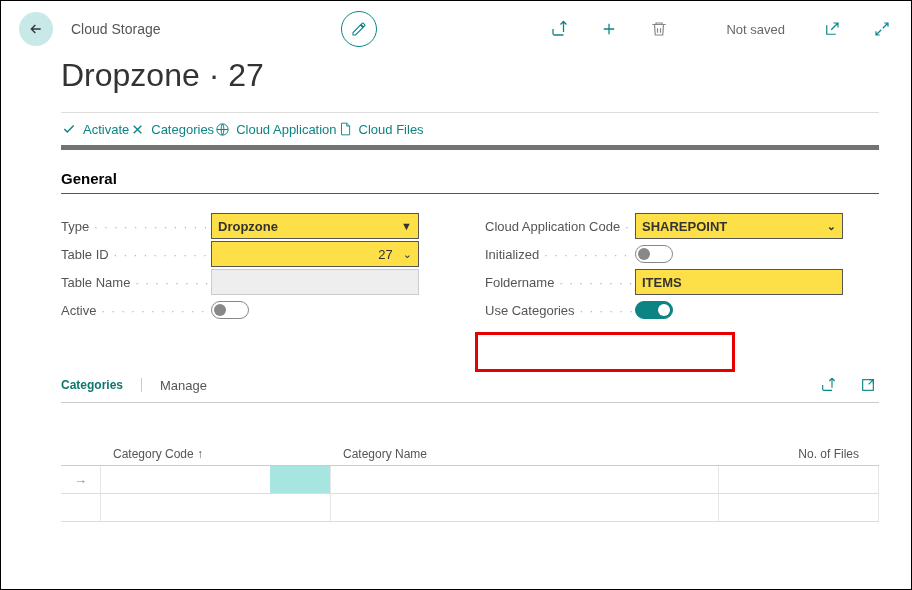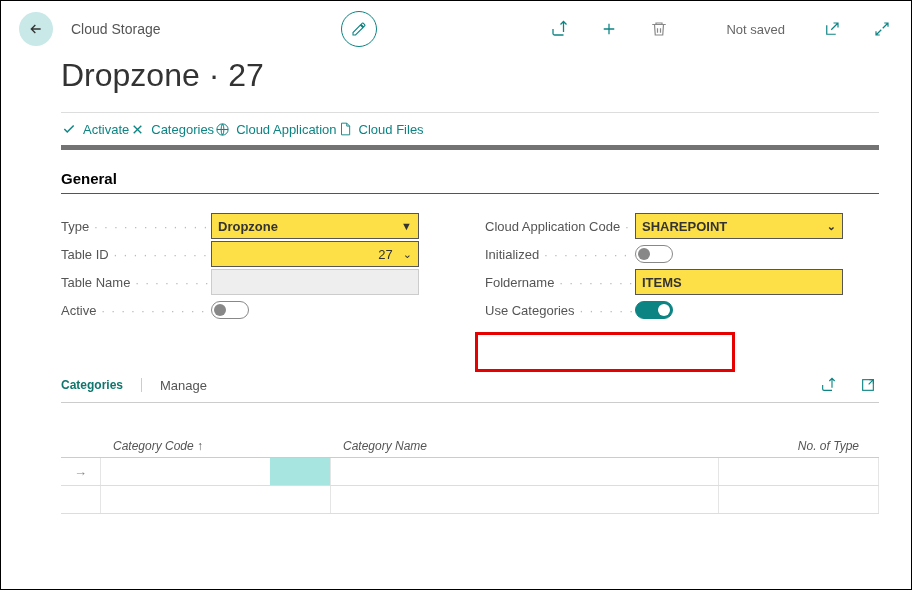--- a/index.html
+++ b/index.html
@@ -156,21 +156,21 @@
 .categories-section { margin-top: 50px; }
 .cat-header {
   display: flex;
   align-items: center;
   border-bottom: 1px solid #ccc;
   padding-bottom: 6px;
 }
 .cat-title { font-weight: 600; font-size: 12px; color: #0f766e; padding-right: 18px; border-right: 1px solid #ccc;}
 .cat-manage { padding-left: 18px; color: #555; font-size: 13px; cursor: pointer;}
 .cat-icons { margin-left: auto; display: flex; gap: 18px; color: #0d8484;}
-.table-wrap { margin-top: 32px; font-style: italic; }
+.table-wrap { margin-top: 40px; }
 .table-head {
   display: flex;
   border-bottom: 1px solid #ccc;
   font-size: 12px;
   color: #555;
   padding: 4px 0;
 }
 .col-arrow { width: 40px; }
 .col-code { width: 230px; padding-left: 12px;}
 .col-name { flex: 1; padding-left: 12px;}
@@ -370,21 +370,21 @@
             </svg>
         </div>
       </div>
     </div>
 
     <div class="table-wrap">
       <div class="table-head">
         <div class="col-arrow"></div>
         <div class="col-code">Category Code ↑</div>
         <div class="col-name">Category Name</div>
-        <div class="col-files">No. of Type</div>
+        <div class="col-files">No. of Files</div>
       </div>
       <div class="table-row">
         <div class="cell col-arrow">→</div>
         <div class="cell col-code" style="display:flex;">
           <div style="flex:1;"></div>
           <div class="active-cell" style="width:60px;"></div>
         </div>
         <div class="cell col-name"></div>
         <div class="cell col-files"></div>
       </div>

